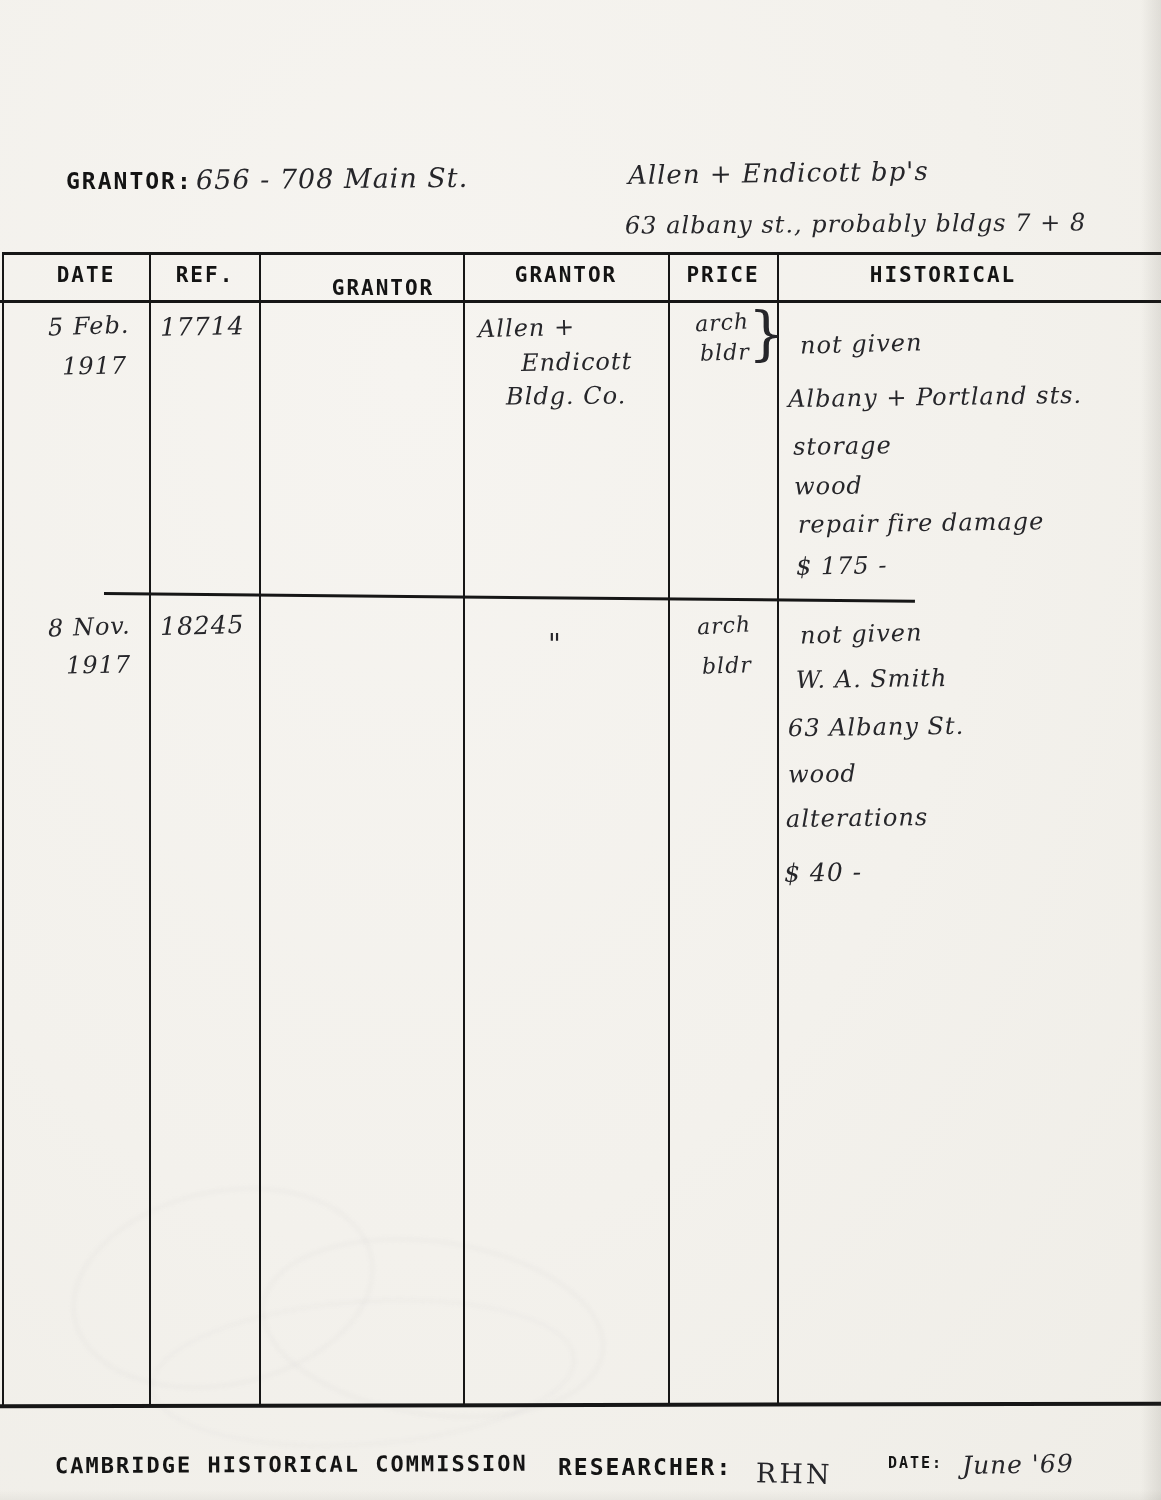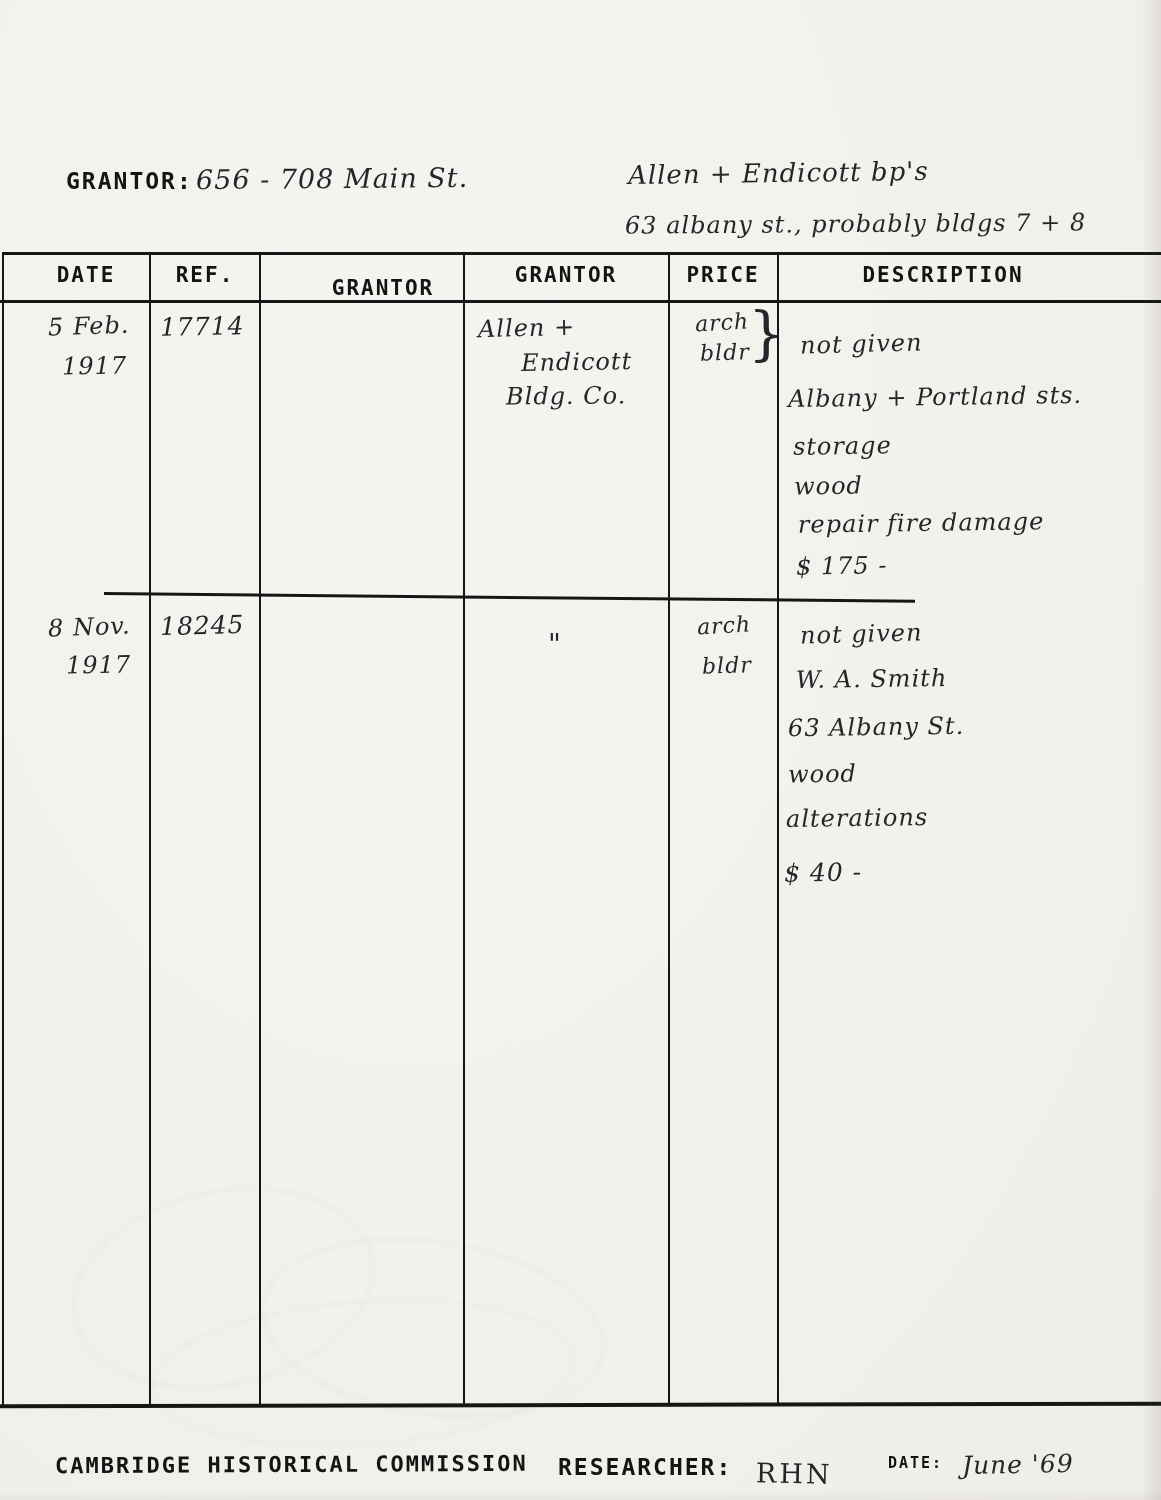--- a/index.html
+++ b/index.html
@@ -76,21 +76,21 @@
   <div class="vline" style="left:668px;top:252px;width:2px;height:1153px;"></div>
   <div class="vline" style="left:777px;top:252px;width:2px;height:1153px;"></div>
 
   <div class="hline" style="left:104px;top:592px;width:811px;height:3px;transform:rotate(0.55deg);transform-origin:left center;"></div>
 
   <div class="typed centered" style="left:2px;top:263px;width:168px;font-size:21px;">DATE</div>
   <div class="typed centered" style="left:150px;top:263px;width:110px;font-size:21px;">REF.</div>
   <div class="typed centered" style="left:260px;top:263px;width:246px;font-size:21px;margin-top:13px;">GRANTOR</div>
   <div class="typed centered" style="left:464px;top:263px;width:204px;font-size:21px;">GRANTOR</div>
   <div class="typed centered" style="left:668px;top:263px;width:110px;font-size:21px;">PRICE</div>
-  <div class="typed centered" style="left:778px;top:263px;width:330px;font-size:21px;">DESCRIPTION</div>
+  <div class="typed centered" style="left:778px;top:263px;width:330px;font-size:21px;">HISTORICAL</div>
 
   <div>
     <div class="hand" style="left:48px;top:312px;font-size:24px;transform:rotate(-2deg);">5 Feb.</div>
     <div class="hand" style="left:62px;top:352px;font-size:24px;transform:rotate(-1deg);">1917</div>
     <div class="hand" style="left:160px;top:312px;font-size:25px;transform:rotate(-1deg);">17714</div>
 
     <div class="hand" style="left:478px;top:314px;font-size:24px;transform:rotate(-1.5deg);">Allen +</div>
     <div class="hand" style="left:521px;top:348px;font-size:24px;transform:rotate(-1deg);">Endicott</div>
     <div class="hand" style="left:506px;top:382px;font-size:24px;transform:rotate(-0.5deg);">Bldg. Co.</div>
 

